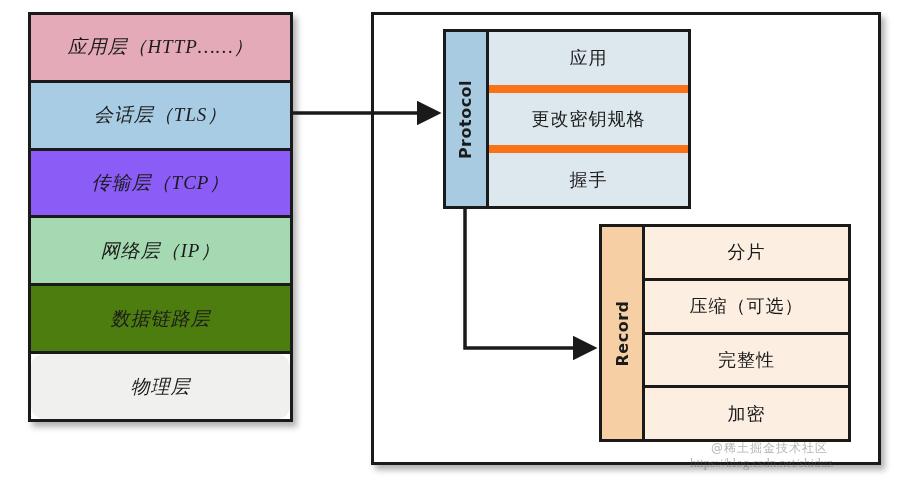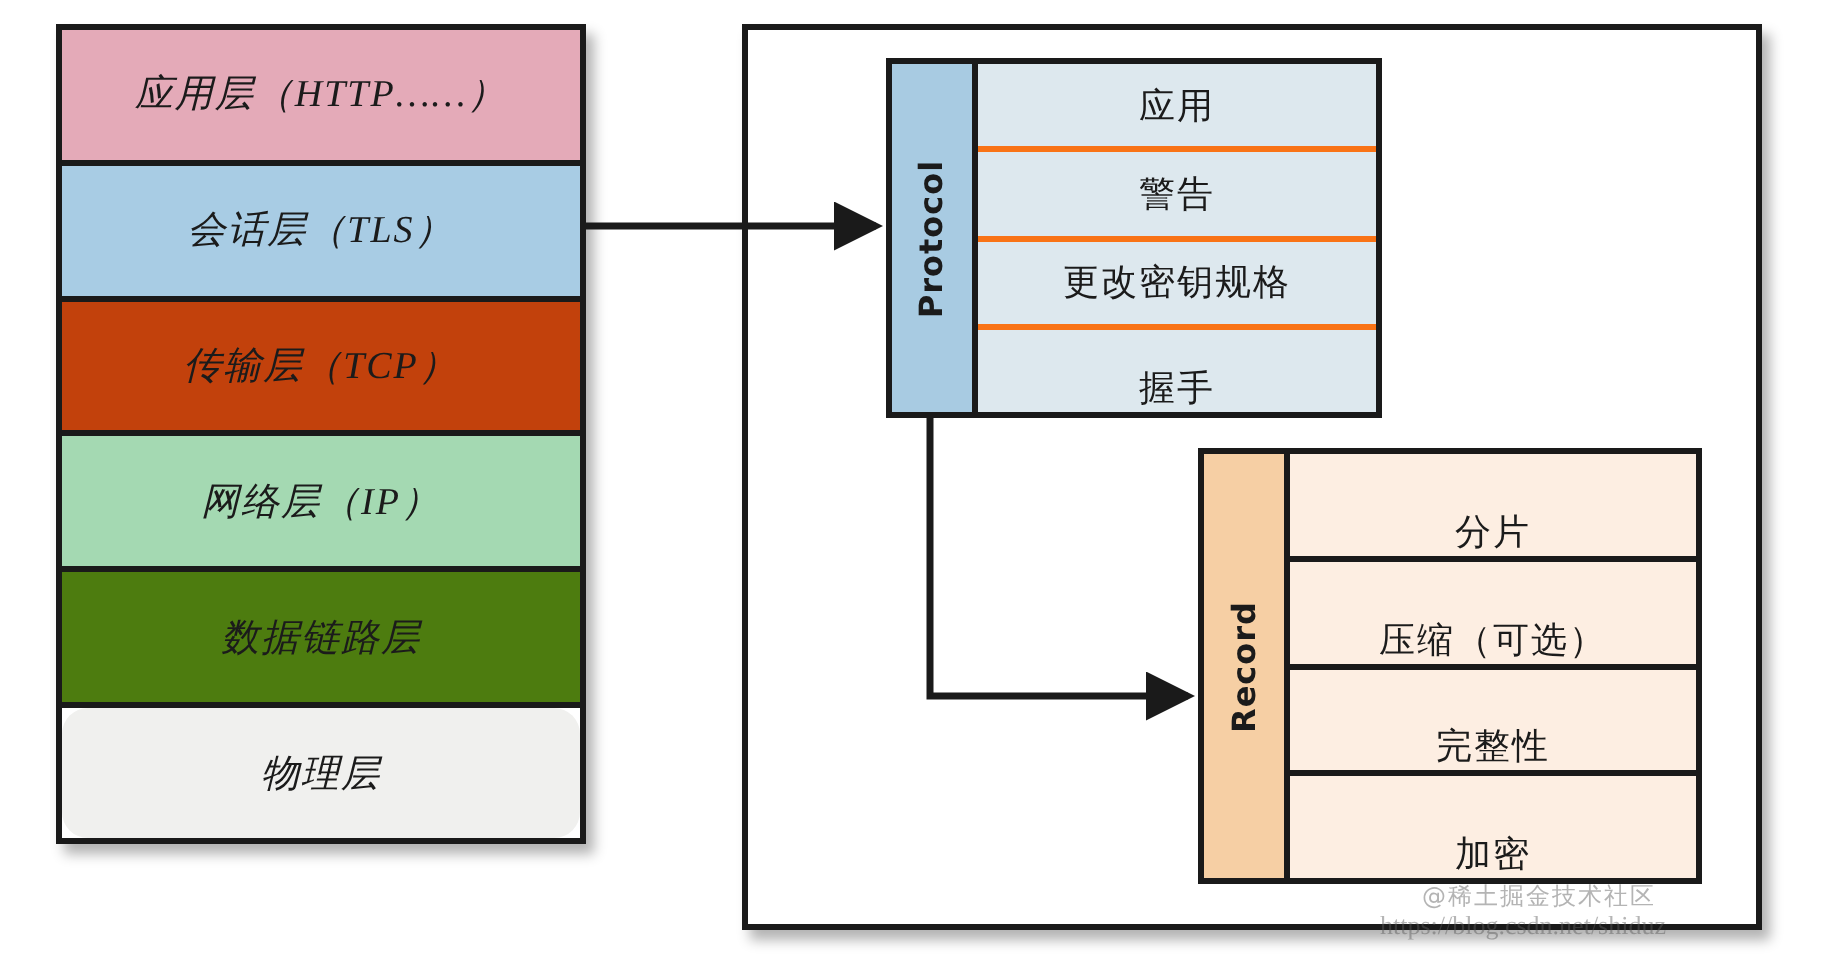--- a/index.html
+++ b/index.html
@@ -100,33 +100,32 @@
     letter-spacing: 0.5px;
   }
   #protocol-rows {
     flex: 1 1 auto;
     display: flex;
     flex-direction: column;
   }
   .protocol-row {
     flex: 1 1 0;
     background: #dde8ee;
-    border-bottom: 3px solid #f97316;
+    border-bottom: 8px solid #f97316;
     display: flex;
     align-items: center;
     justify-content: center;
     box-sizing: border-box;
     font-size: 18px;
     color: #1b1b1b;
     letter-spacing: 1px;
     white-space: nowrap;
   }
   .protocol-row:last-child {
     border-bottom: none;
-    align-items: flex-end;
   }
 
   
   #record-group {
     position: absolute;
     left: 599px;
     top: 224px;
     width: 252px;
     height: 218px;
     border: 3px solid #1a1a1a;
@@ -156,21 +155,21 @@
   #record-rows {
     flex: 1 1 auto;
     display: flex;
     flex-direction: column;
   }
   .record-row {
     flex: 1 1 0;
     background: #fdeee2;
     border-bottom: 3px solid #1a1a1a;
     display: flex;
-    align-items: flex-end;
+    align-items: center;
     justify-content: center;
     box-sizing: border-box;
     font-size: 18px;
     color: #1b1b1b;
     letter-spacing: 1px;
     white-space: nowrap;
   }
   .record-row:last-child {
     border-bottom: none;
   }
@@ -214,21 +213,21 @@
 
 <div id="canvas">
 
   <div id="osi-stack">
     <div class="osi-layer" style="background:#e4aab8">
       <span>应用层（HTTP……）</span>
     </div>
     <div class="osi-layer" style="background:#a8cce4">
       <span>会话层（TLS）</span>
     </div>
-    <div class="osi-layer" style="background:#c2410c">
+    <div class="osi-layer" style="background:#8b5cf6">
       <span>传输层（TCP）</span>
     </div>
     <div class="osi-layer" style="background:#a4d9b2">
       <span>网络层（IP）</span>
     </div>
     <div class="osi-layer" style="background:#4d7c0f">
       <span>数据链路层</span>
     </div>
     <div class="osi-layer" style="background:#f0f0ee">
       <span>物理层</span>
@@ -237,23 +236,20 @@
 
   <div id="tls-frame"></div>
 
   <div id="protocol-group">
     <div id="protocol-tab">
       <span class="vlabel">Protocol</span>
     </div>
     <div id="protocol-rows">
       <div class="protocol-row">
         <span>应用</span>
-      </div>
-      <div class="protocol-row">
-        <span>警告</span>
       </div>
       <div class="protocol-row">
         <span>更改密钥规格</span>
       </div>
       <div class="protocol-row">
         <span>握手</span>
       </div>
     </div>
   </div>
 

